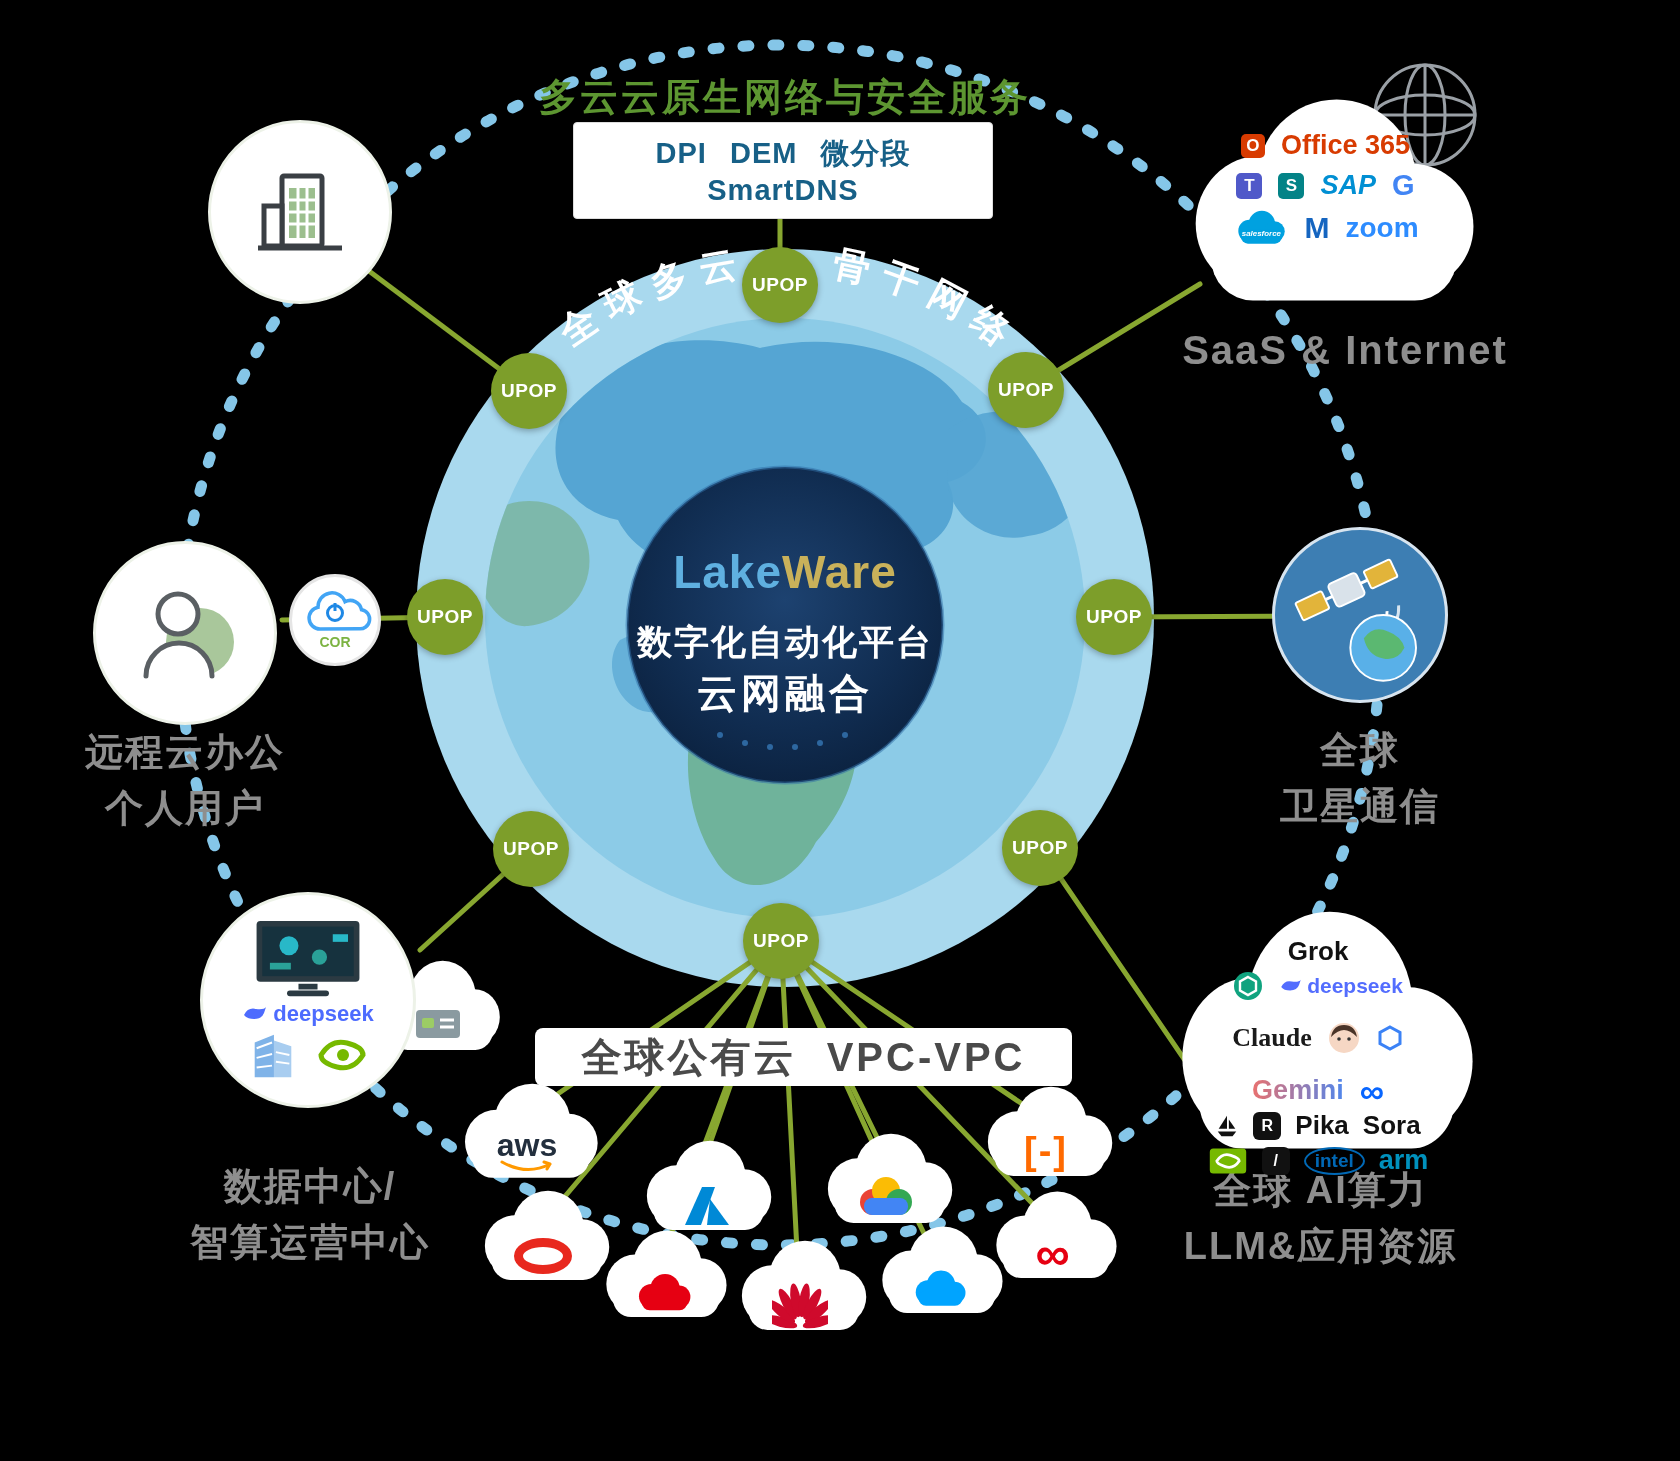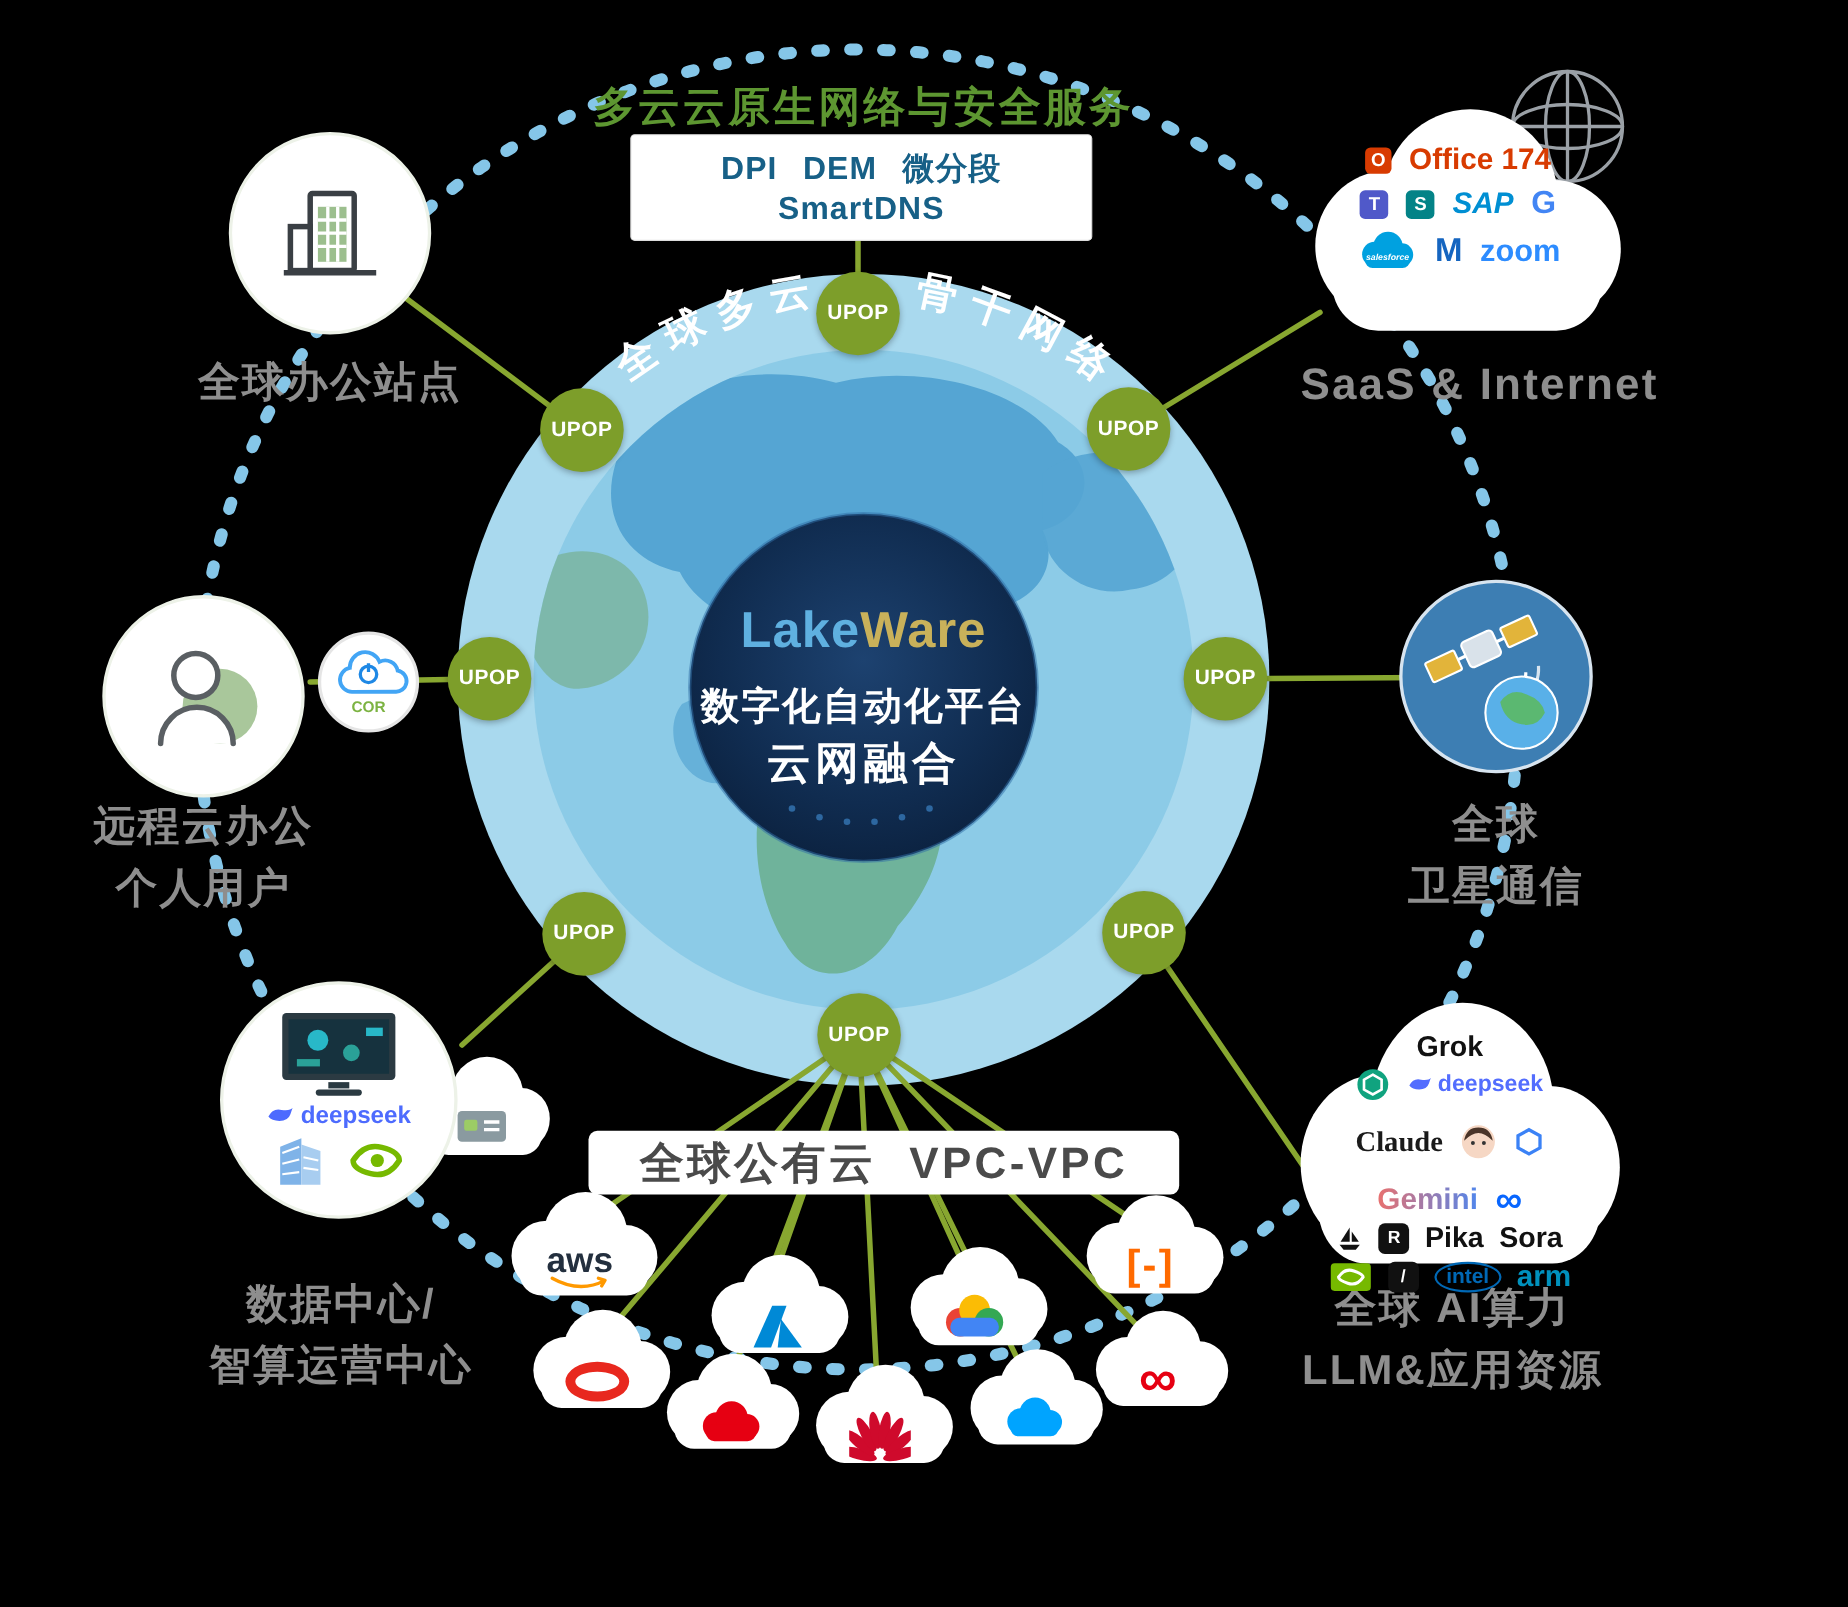--- a/index.html
+++ b/index.html
@@ -157,40 +157,39 @@
         <line x1="41" y1="40" x2="67" y2="40"></line>
           <line x1="41" y1="52" x2="67" y2="52"></line>
           <line x1="41" y1="64" x2="67" y2="64"></line>
         <line x1="50" y1="28" x2="50" y2="78"></line>
           <line x1="59" y1="28" x2="59" y2="78"></line>
       </g>
       <rect x="16" y="46" width="18" height="40" fill="#ffffff" stroke="#3a3f44" stroke-width="5"></rect>
       <line x1="10" y1="88" x2="94" y2="88" stroke="#3a3f44" stroke-width="5"></line>
     </svg>
   </div>
-  <div class="lbl" style="left:130px;top:320px;width:340px">全球办公站点</div>
 
   <svg style="position:absolute;left:1365px;top:55px" width="120" height="120" viewBox="0 0 120 120">
     <g fill="none" stroke="#9aa0a6" stroke-width="3">
       <circle cx="60" cy="60" r="50"></circle>
       <ellipse cx="60" cy="60" rx="50" ry="20"></ellipse>
       <ellipse cx="60" cy="60" rx="20" ry="50"></ellipse>
       <line x1="10" y1="60" x2="110" y2="60"></line>
       <line x1="60" y1="10" x2="60" y2="110"></line>
     </g>
   </svg>
 
   <div class="cloud" style="left:1158px;top:98px;width:335px;height:214px">
     <svg class="cloud-bg" viewBox="0 0 240 150" preserveAspectRatio="none">
         <use href="#cloudShape" fill="#ffffff"></use>
       </svg>
     <div class="rows" style="padding-top:28px">
       <div class="row">
         <span class="sq" style="background:#d83b01;width:24px;height:24px">O</span>
-        <span class="txtlogo" style="color:#d83b01;font-size:27px">Office 174</span>
+        <span class="txtlogo" style="color:#d83b01;font-size:27px">Office 365</span>
       </div>
       <div class="row">
         <span class="sq" style="background:#5059c9">T</span>
         <span class="sq" style="background:#038387">S</span>
         <span class="txtlogo" style="color:#008fd3;font-size:27px;font-style:italic">SAP</span>
         <span class="txtlogo" style="color:#4285f4;font-size:29px">G</span>
       </div>
       <div class="row">
         <svg width="56" height="36" viewBox="0 0 240 150">
           <use href="#cloudShape" fill="#00a1e0"></use>

